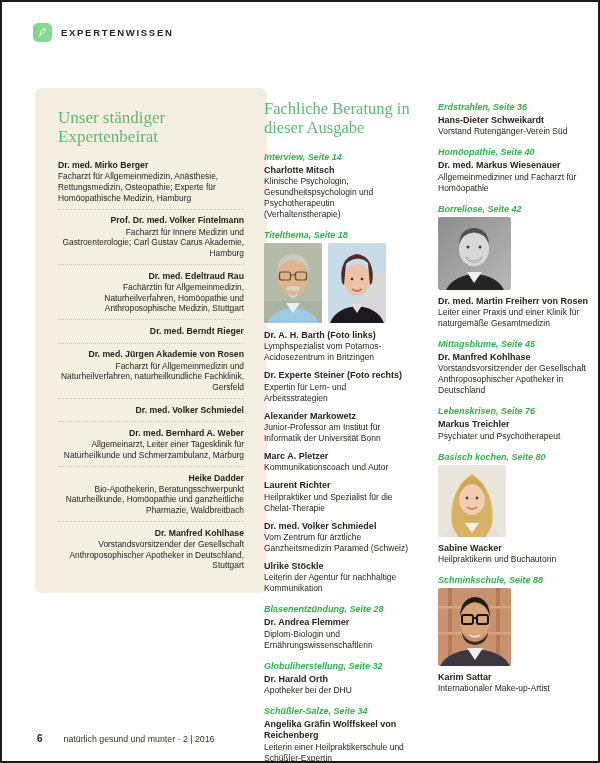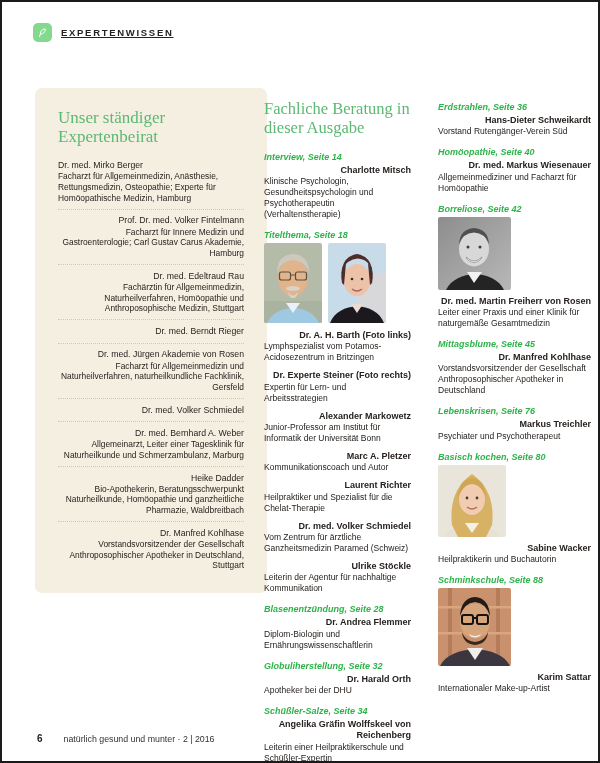--- a/index.html
+++ b/index.html
@@ -4,36 +4,36 @@
 <style>
   html,body{margin:0;padding:0;background:#e9e9e9;}
   .page{
     width:600px;height:763px;position:relative;background:#ffffff;
     border:2px solid #1a1a1a;box-sizing:border-box;overflow:hidden;
     font-family:"Liberation Sans","DejaVu Sans",sans-serif;color:#27221f;
   }
   
   .brand-row{position:absolute;left:31px;top:21px;display:flex;align-items:center;gap:9px;}
   .brand-icon{width:19px;height:19px;border-radius:5px;background:#85d98f;display:flex;align-items:center;justify-content:center;flex:0 0 auto;}
-  .brand-label{font-size:9.5px;font-weight:bold;letter-spacing:1.7px;color:#26211f;text-decoration:underline;}
+  .brand-label{font-size:9.5px;font-weight:bold;letter-spacing:1.7px;color:#26211f;}
   
   .left-panel{position:absolute;left:33px;top:86px;width:232px;background:#f5efe2;border-radius:7px;
     padding:20px 23px 16px 23px;box-sizing:border-box;}
   .panel-title{font-family:"Liberation Serif","DejaVu Serif",serif;font-size:17px;color:#5cb873;line-height:1.13;margin:0 0 8px 0;font-weight:normal;}
   .expert{padding:5.5px 0;font-size:8.4px;line-height:1.27;}
   .expert + .expert{border-top:1px dotted #d3c8ab;text-align:right;}
-  .expert .name{font-weight:normal;font-size:8.7px;line-height:1.3;}
+  .expert .name{font-weight:bold;font-size:8.7px;line-height:1.3;}
   
   .mid-col{position:absolute;left:262px;top:97px;width:147px;}
   .right-col{position:absolute;left:436px;top:100px;width:153px;}
   .col-title{font-family:"Liberation Serif","DejaVu Serif",serif;font-size:16.5px;color:#5cb873;line-height:1.17;margin:0 0 14px 0;font-weight:normal;}
   .sec{margin-bottom:10px;}
   .sec-label{font-size:9px;font-weight:bold;font-style:italic;color:#2eb34a;margin-bottom:3px;}
   .entry{margin-bottom:7px;font-size:8.5px;line-height:1.3;}
-  .entry .name{font-weight:bold;font-size:9px;line-height:1.25;text-align:right;}
+  .entry .name{font-weight:bold;font-size:9px;line-height:1.25;}
   .photo-row{display:flex;gap:6px;margin:3px 0 7px 0;}
   .photo{display:block;border-radius:2px;}
   .photo-solo{margin:3px 0 6px 0;}
   
   .footer{position:absolute;left:35px;top:731px;display:flex;align-items:baseline;gap:21px;}
   .page-num{font-weight:bold;font-size:10px;color:#26211f;}
   .mag{font-size:8.8px;color:#35302b;}
 </style>
 </head>
 <body>

